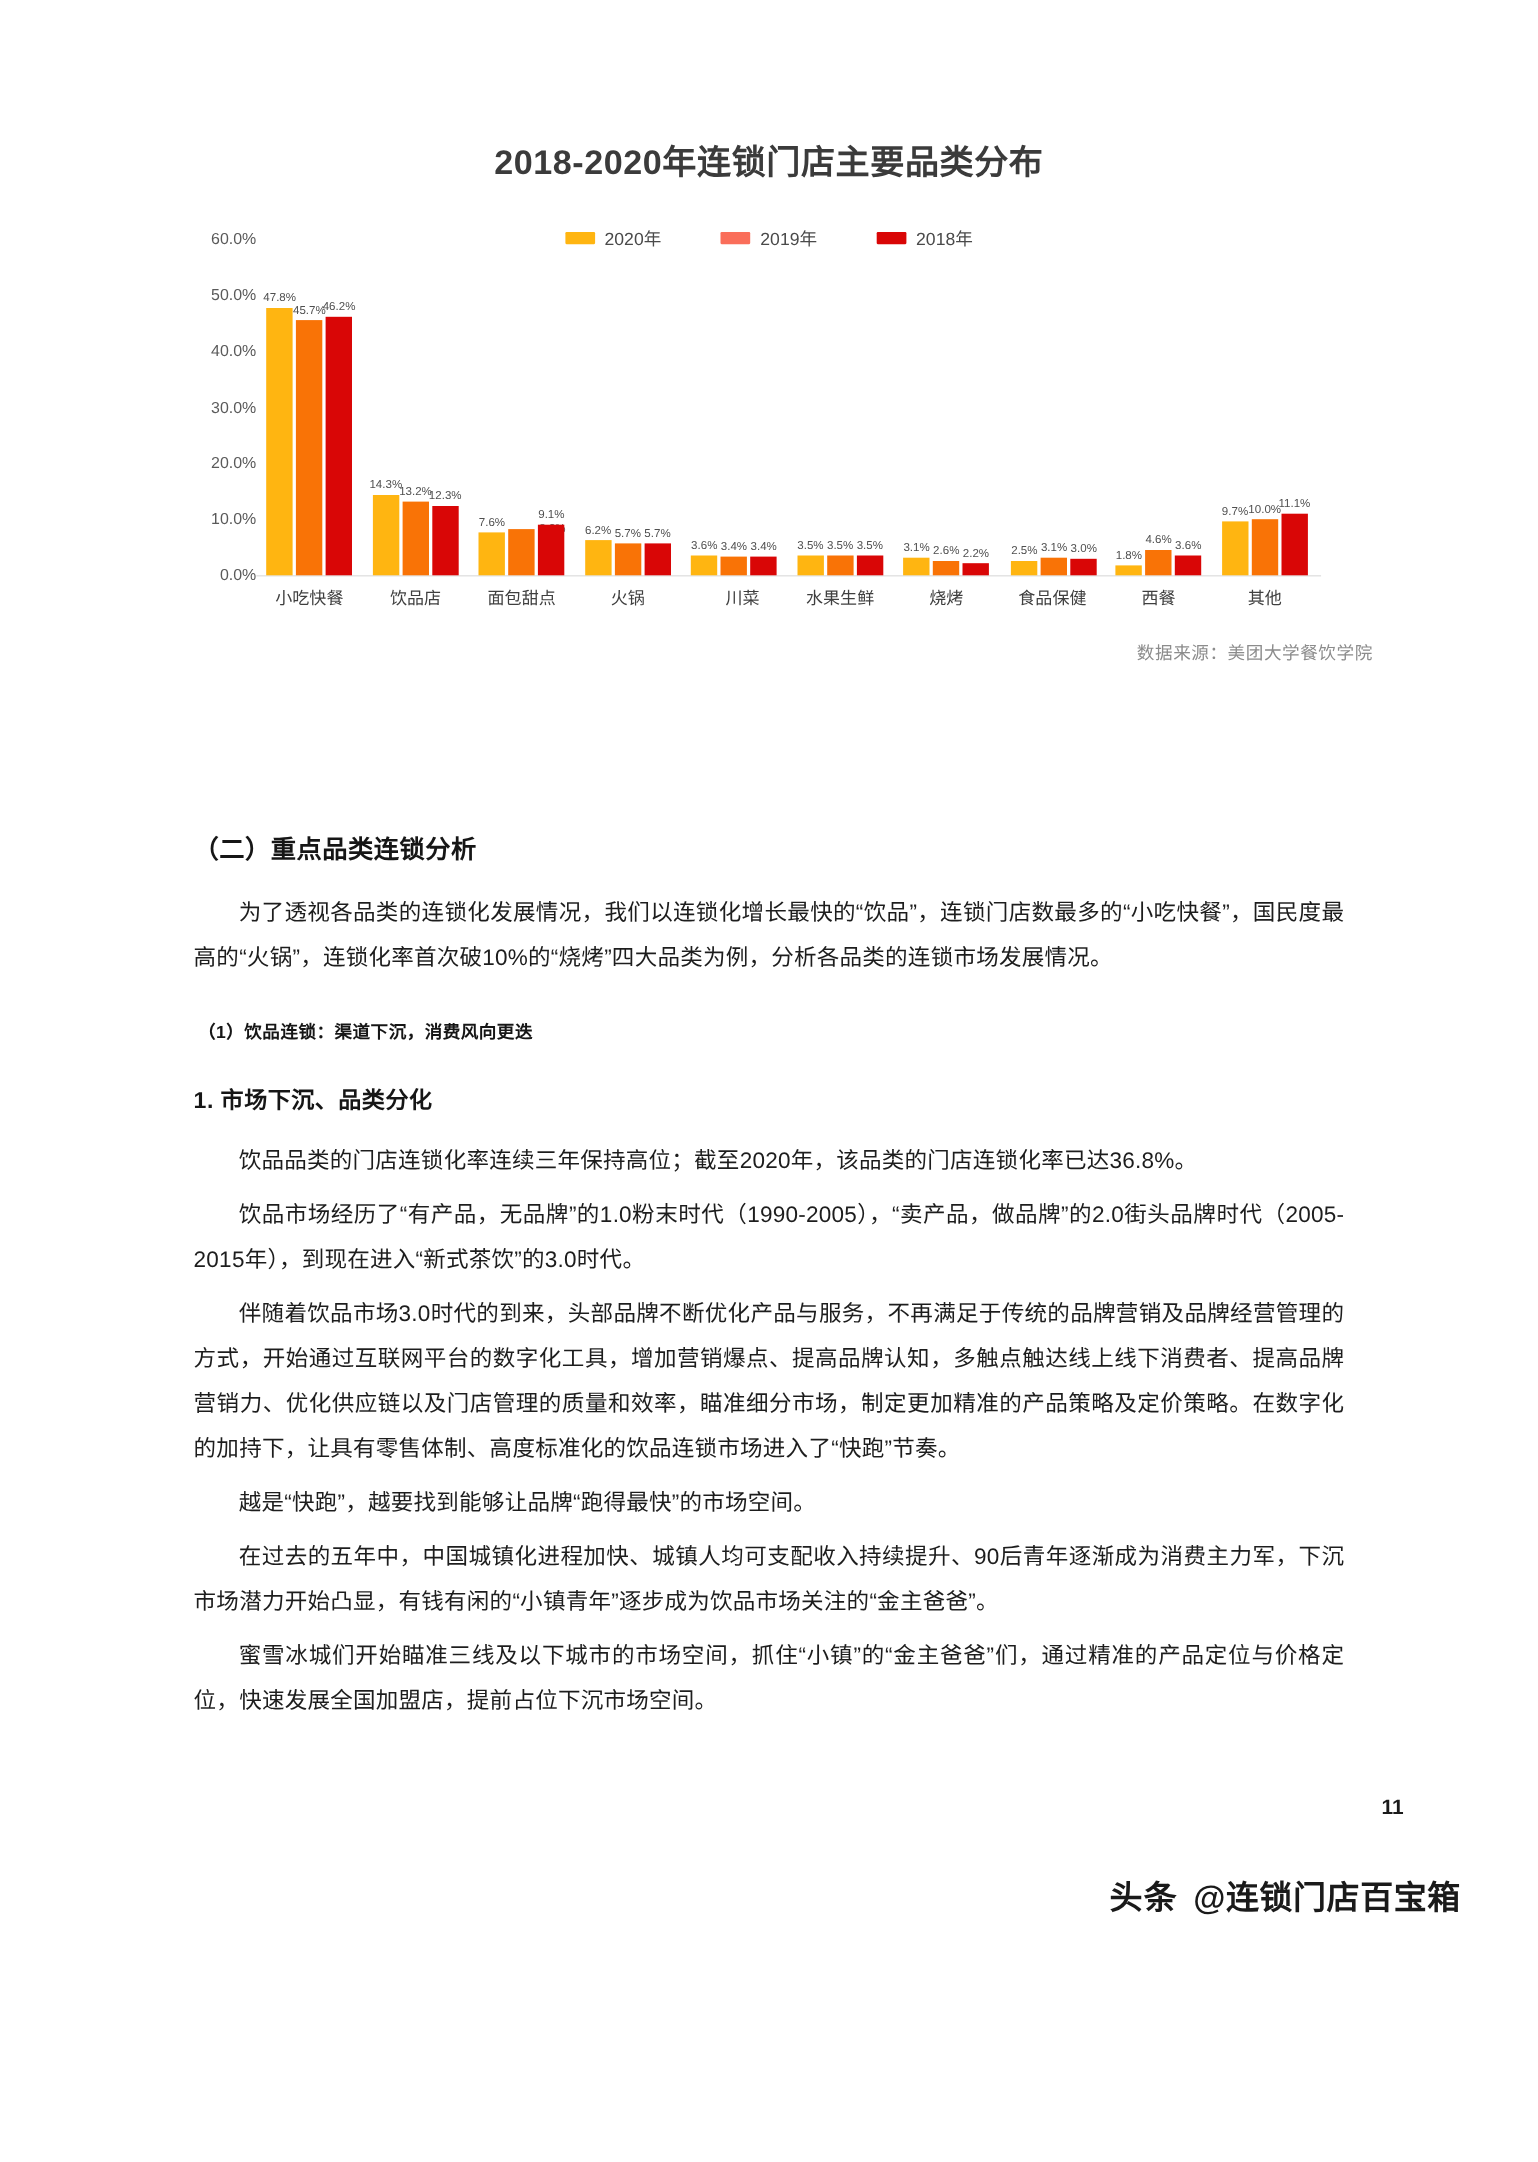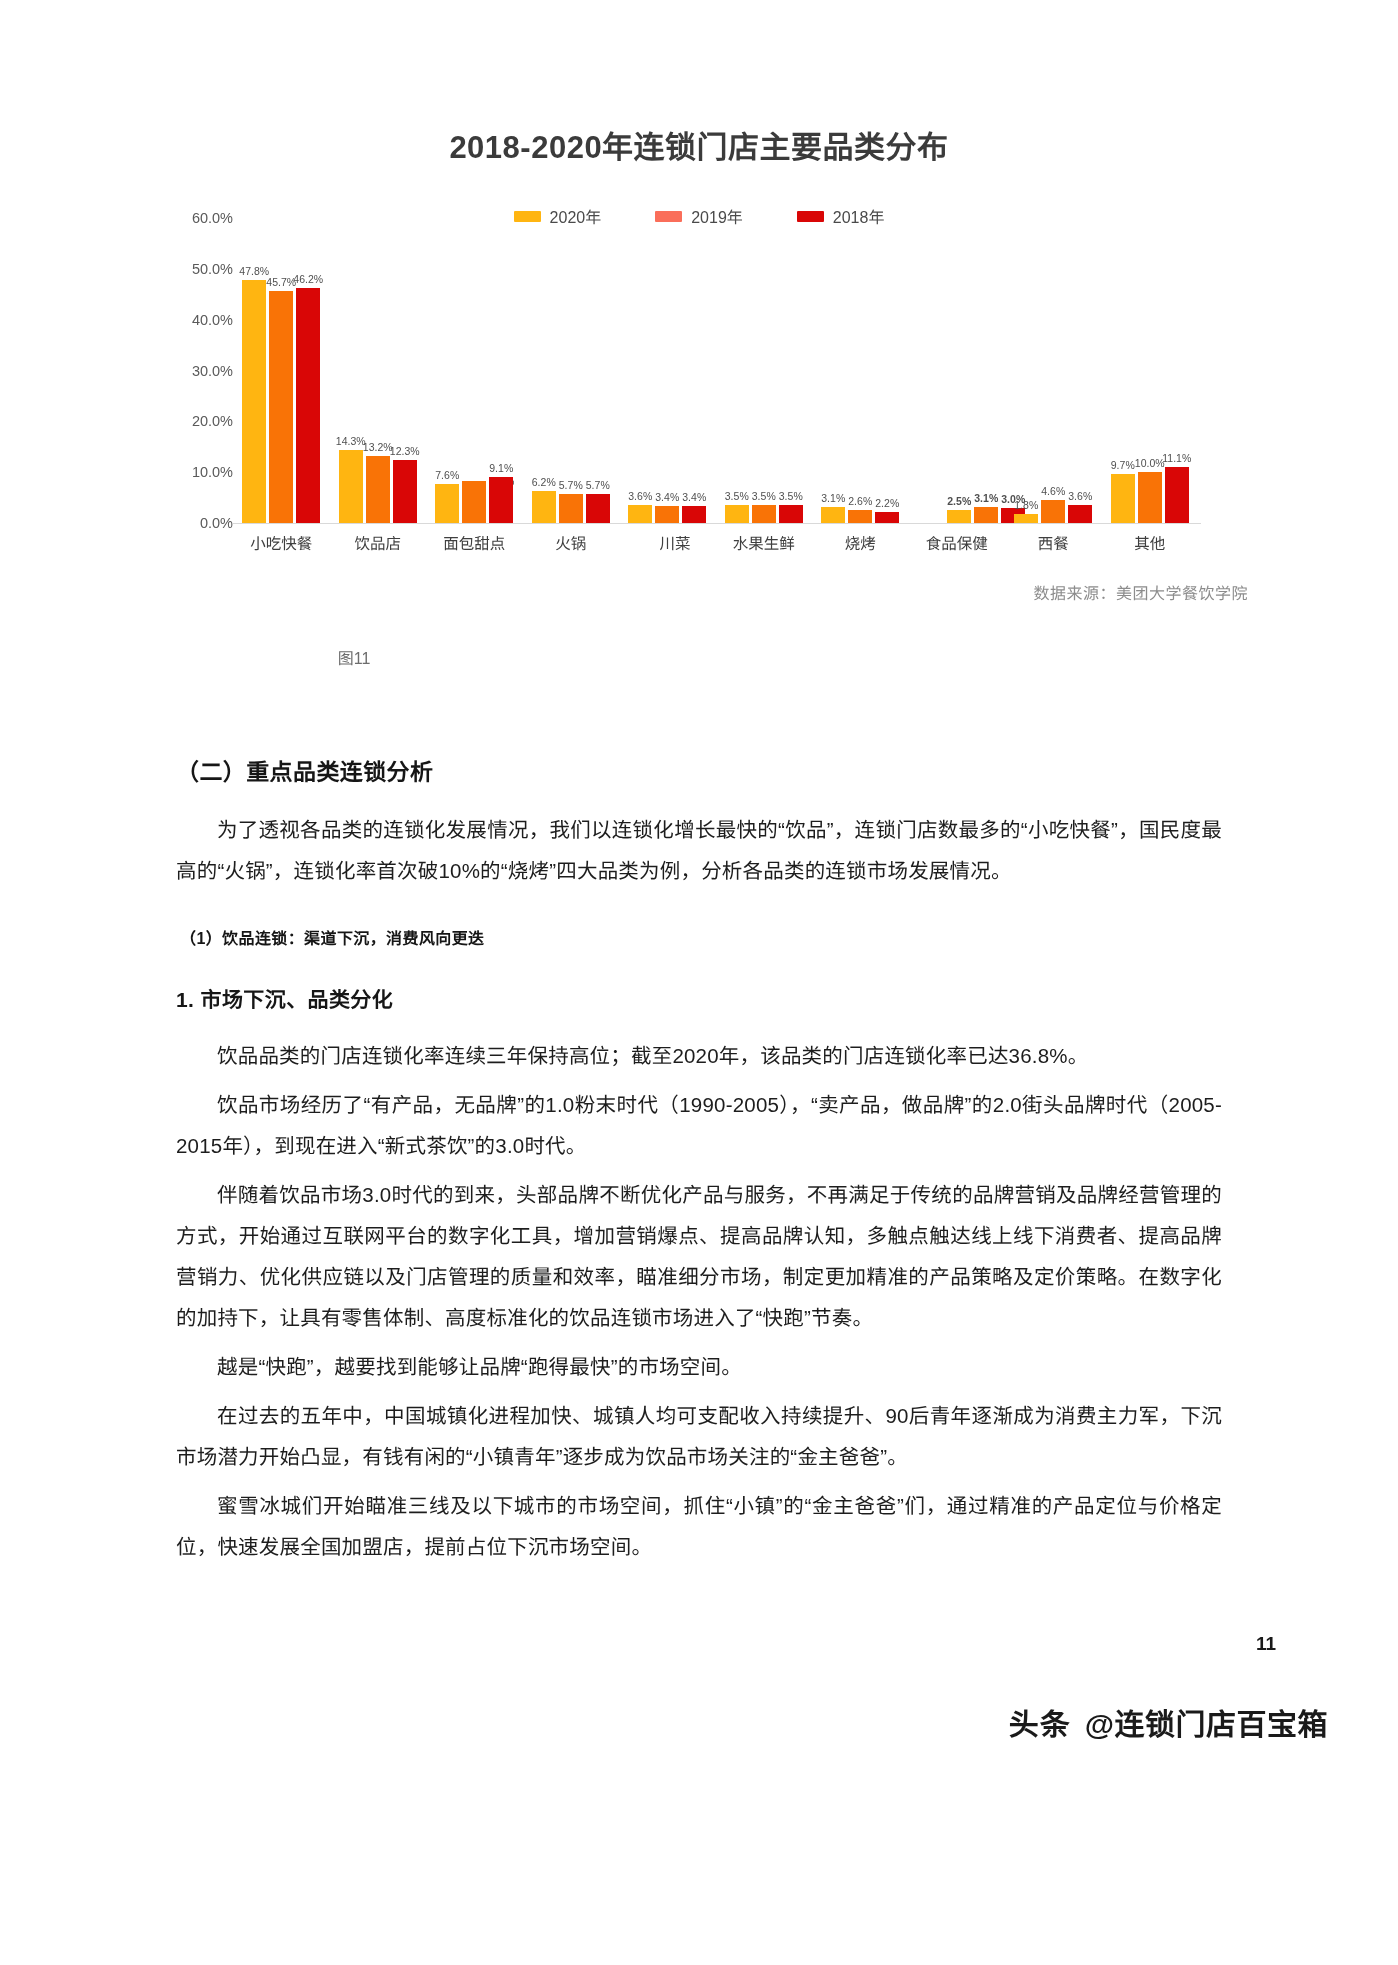--- a/index.html
+++ b/index.html
@@ -370,21 +370,21 @@
           </div>
           <div class="bar-col">
             <span class="bar-label" style="bottom: 16.2167px;">2.6%</span>
             <div class="bar" style="height: 13.2167px; background: rgb(249, 115, 6);"></div>
           </div>
           <div class="bar-col">
             <span class="bar-label" style="bottom: 14.1833px;">2.2%</span>
             <div class="bar" style="height: 11.1833px; background: rgb(217, 6, 6);"></div>
           </div>
         </div>
-        <div class="group" style="left: 705px; width: 96.5px; font-weight: bold;">
+        <div class="group" style="left: 677px; width: 96.5px;">
           <div class="bar-col">
             <span class="bar-label" style="bottom: 15.7083px;">2.5%</span>
             <div class="bar" style="height: 12.7083px; background: rgb(255, 181, 17);"></div>
           </div>
           <div class="bar-col">
             <span class="bar-label" style="bottom: 18.7583px;">3.1%</span>
             <div class="bar" style="height: 15.7583px; background: rgb(249, 115, 6);"></div>
           </div>
           <div class="bar-col">
             <span class="bar-label" style="bottom: 18.25px;">3.0%</span>
@@ -429,23 +429,20 @@
         <div class="x-label" style="left: 442px; font-family: Liberation Serif, serif;">川菜</div>
         <div class="x-label" style="left: 530.75px;">水果生鲜</div>
         <div class="x-label" style="left: 627.25px;">烧烤</div>
         <div class="x-label" style="left: 723.75px;">食品保健</div>
         <div class="x-label" style="left: 820.25px;">西餐</div>
         <div class="x-label" style="left: 916.75px;">其他</div>
       </div>
 
     <div class="chart-source">数据来源：美团大学餐饮学院</div>
 
-    <div class="figure-caption">
-      <span class="figure-caption-inner">图11</span>
-    </div>
   </div>
 
   <div class="body-text">
     <div class="h-sec">（二）重点品类连锁分析</div>
     <p class="para indent">为了透视各品类的连锁化发展情况，我们以连锁化增长最快的“饮品”，连锁门店数最多的“小吃快餐”，国民度最高的“火锅”，连锁化率首次破10%的“烧烤”四大品类为例，分析各品类的连锁市场发展情况。</p>
 
     <div class="h-sub">（1）饮品连锁：渠道下沉，消费风向更迭</div>
 
     <div class="h-num">1. 市场下沉、品类分化</div>
 

